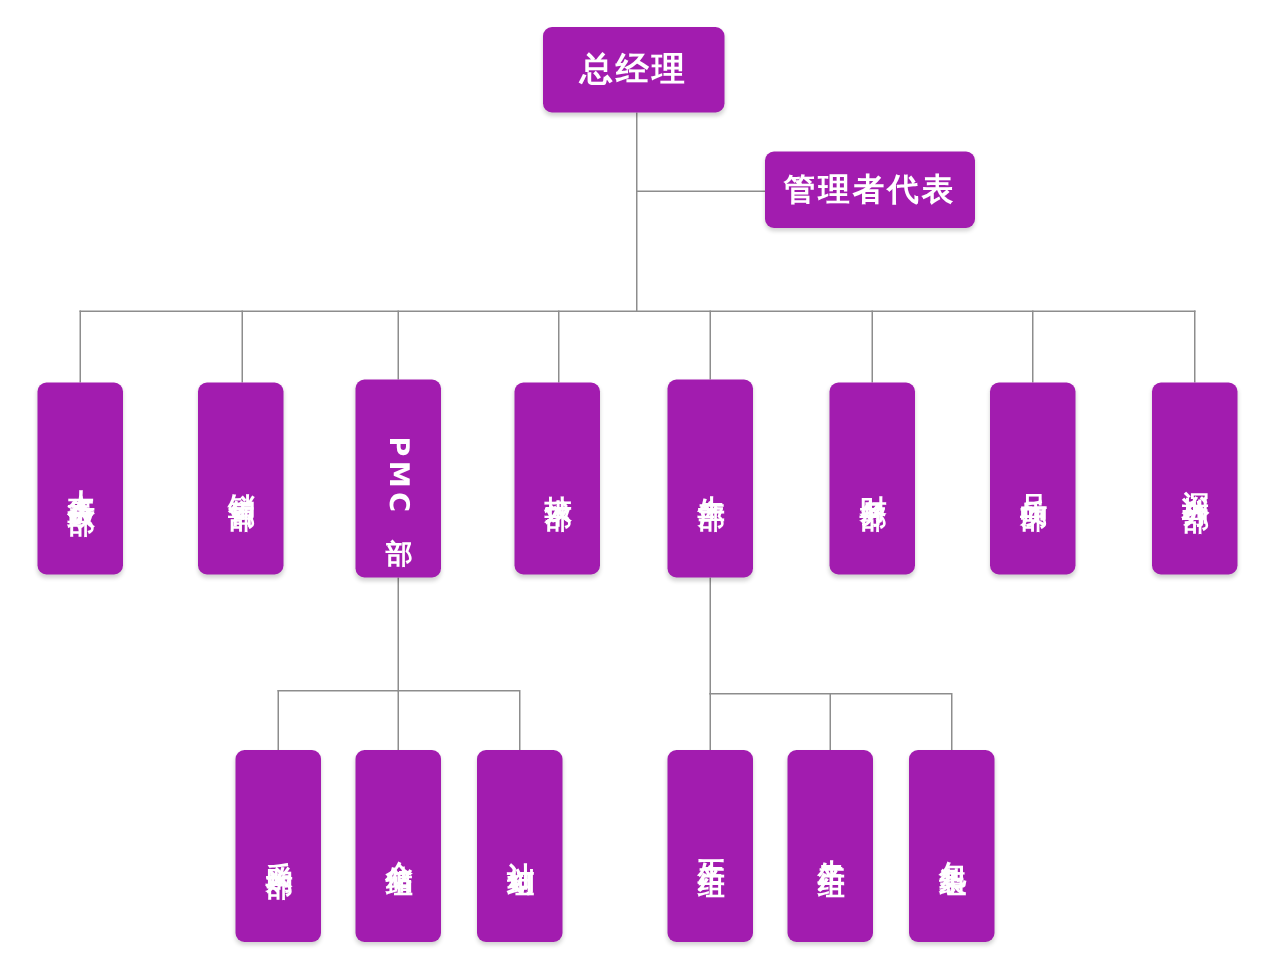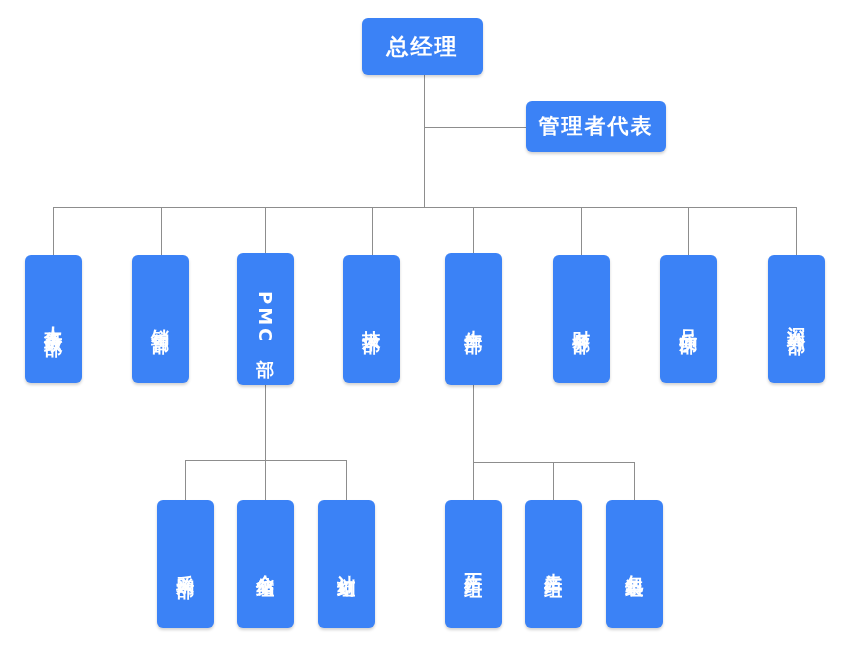--- a/index.html
+++ b/index.html
@@ -21,21 +21,21 @@
     position: absolute;
     background: #8d8d8d;
   }
   .line.h { height: 1px; }
   .line.v { width: 1px; }
 
   
   .node {
     position: absolute;
     box-sizing: border-box;
-    background: #3b82f6;
+    background: #a21caf;
     border-radius: 6px;
     color: #ffffff;
     font-weight: bold;
     display: flex;
     align-items: center;
     justify-content: center;
     box-shadow: 0 2px 3px rgba(0,0,0,0.18);
     text-align: center;
     line-height: 1.18;
   }
@@ -89,21 +89,21 @@
   <div class="line v" style="left:346px; top:460px; height:40px;"></div>
 
   <div class="line v" style="left:473px; top:385px; height:78px;"></div>
   <div class="line h" style="left:473px; top:462px; width:161px;"></div>
   <div class="line v" style="left:473px; top:462px; height:38px;"></div>
   <div class="line v" style="left:553px; top:462px; height:38px;"></div>
   <div class="line v" style="left:634px; top:462px; height:38px;"></div>
 
   <div class="node horiz root" style="left:362px; top:18px; width:121px; height:57px;">总经理</div>
 
-  <div class="node horiz" style="left:526px; top:101px; width:140px; height:51px;">管理者代表</div>
+  <div class="node horiz" style="left:510px; top:101px; width:140px; height:51px;">管理者代表</div>
 
   <div class="node vert" style="left:25px; top:255px; width:57px; height:128px;">人事行政部</div>
 
   <div class="node vert" style="left:132px; top:255px; width:57px; height:128px;">销售部</div>
 
   <div class="node vert latin tall" style="left:237px; top:253px; width:57px; height:132px;">PMC部</div>
 
   <div class="node vert" style="left:343px; top:255px; width:57px; height:128px;">技术部</div>
 
   <div class="node vert tall" style="left:445px; top:253px; width:57px; height:132px;">生产部</div>

